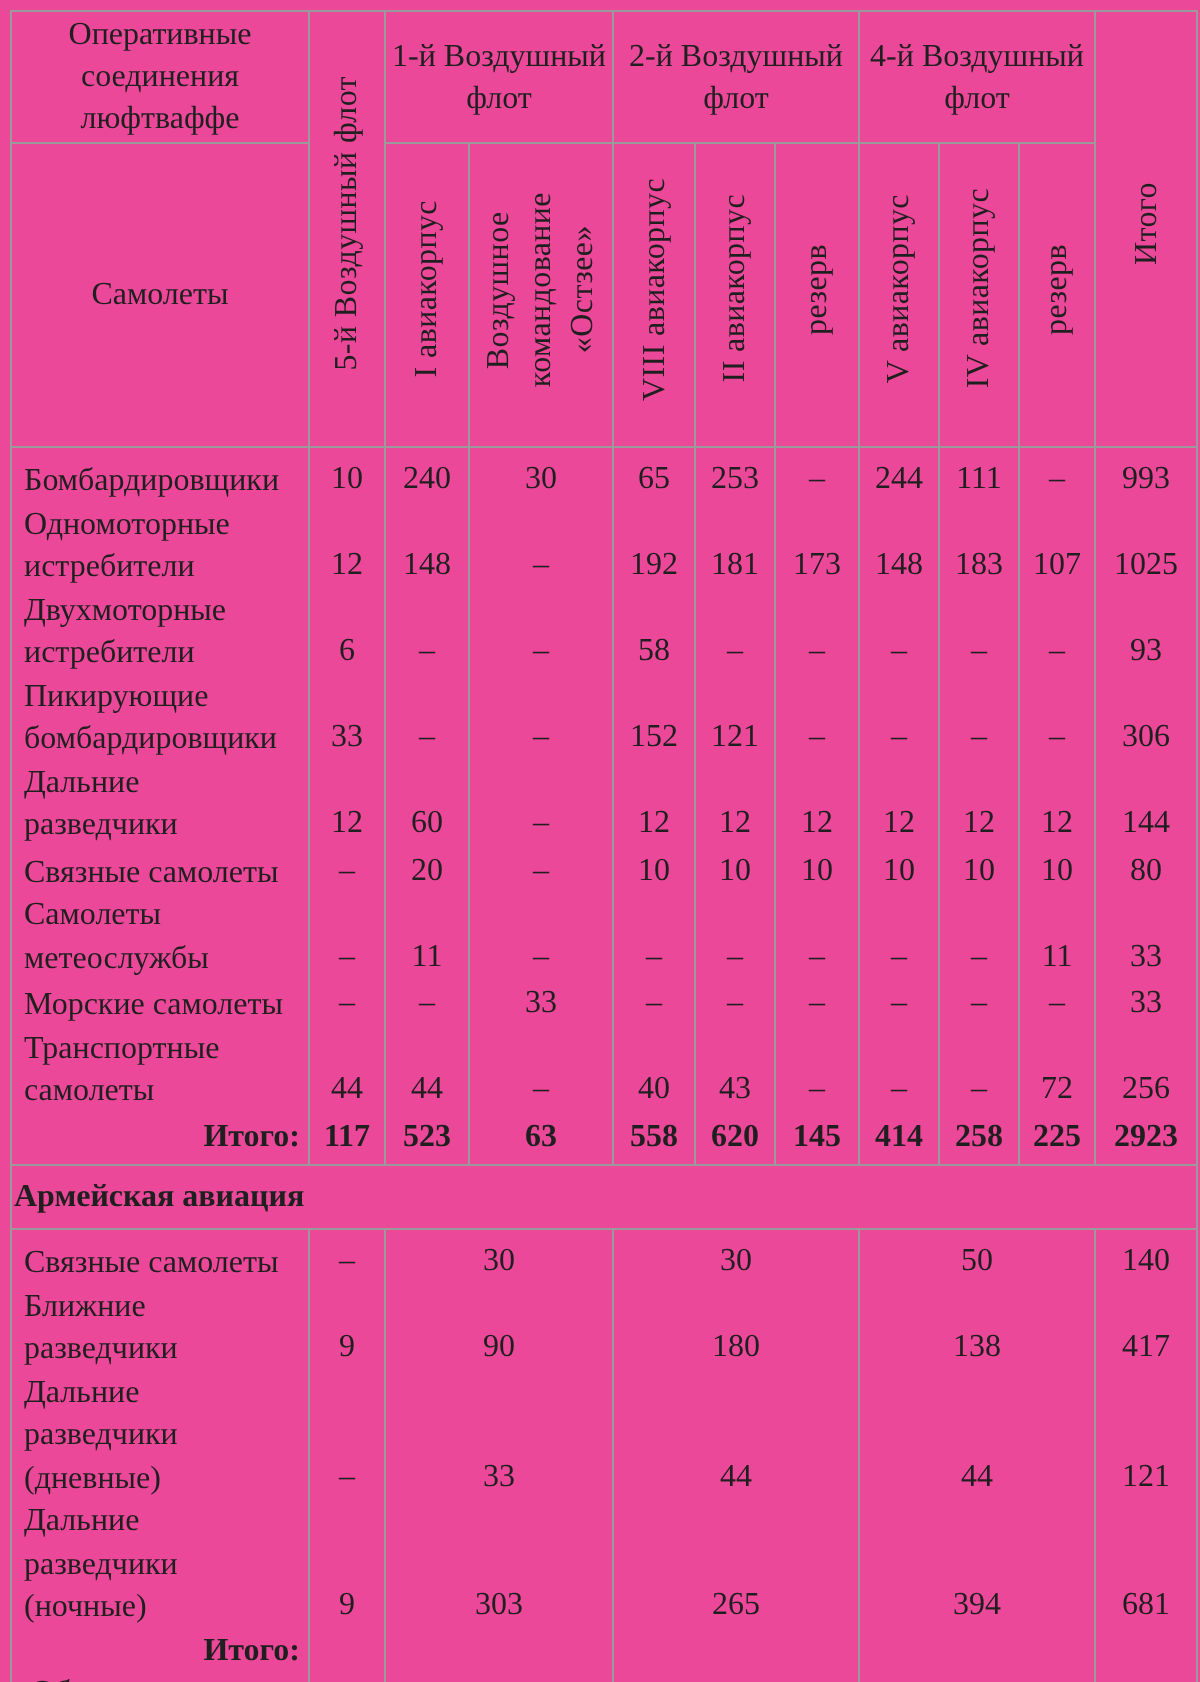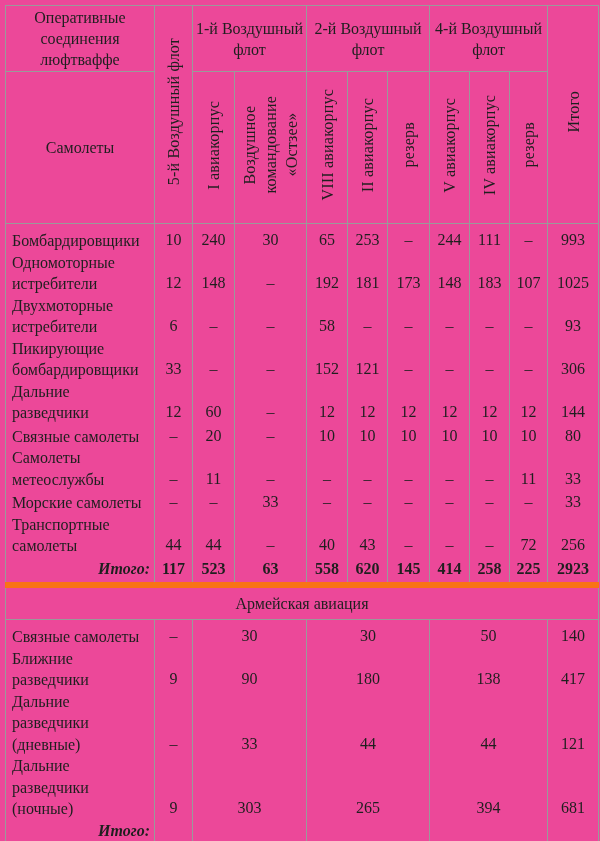--- a/index.html
+++ b/index.html
@@ -57,26 +57,25 @@
     padding: 0 4px 0 6px;
     white-space: pre-line;
   }
   td.val { text-align: center; }
   tr.first-row td { padding-top: 5px; }
   tr.total-row td {
     font-weight: bold;
     border-bottom: 1px solid #9a9a9a;
     padding-bottom: 3px;
   }
-  tr.total-row td.lbl { text-align: right; padding-right: 4px; font-style: italic; }
+  tr.total-row td.lbl { text-align: right; padding-right: 4px; }
   tr.army-band td {
-    border-top: 6px solid #f97316;
+    border-top: 1px solid #f97316;
     border-bottom: 1px solid #9a9a9a;
-    font-weight: normal;
-    text-align: center;
+    font-weight: bold;
     vertical-align: middle;
     height: 29px;
     line-height: 29px;
   }
 </style>
 </head>
 <body>
 
 <div class="page">
   <table class="tbl">

